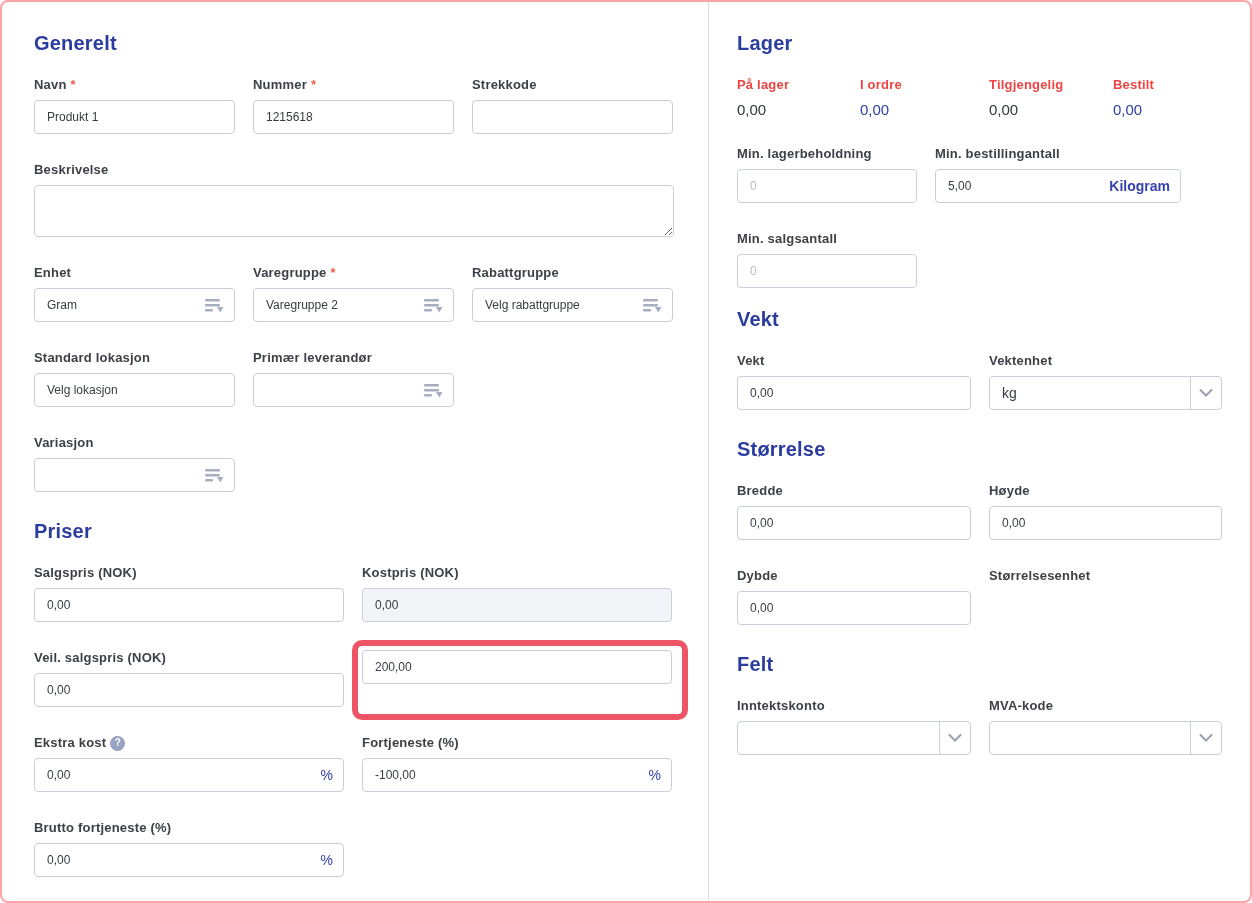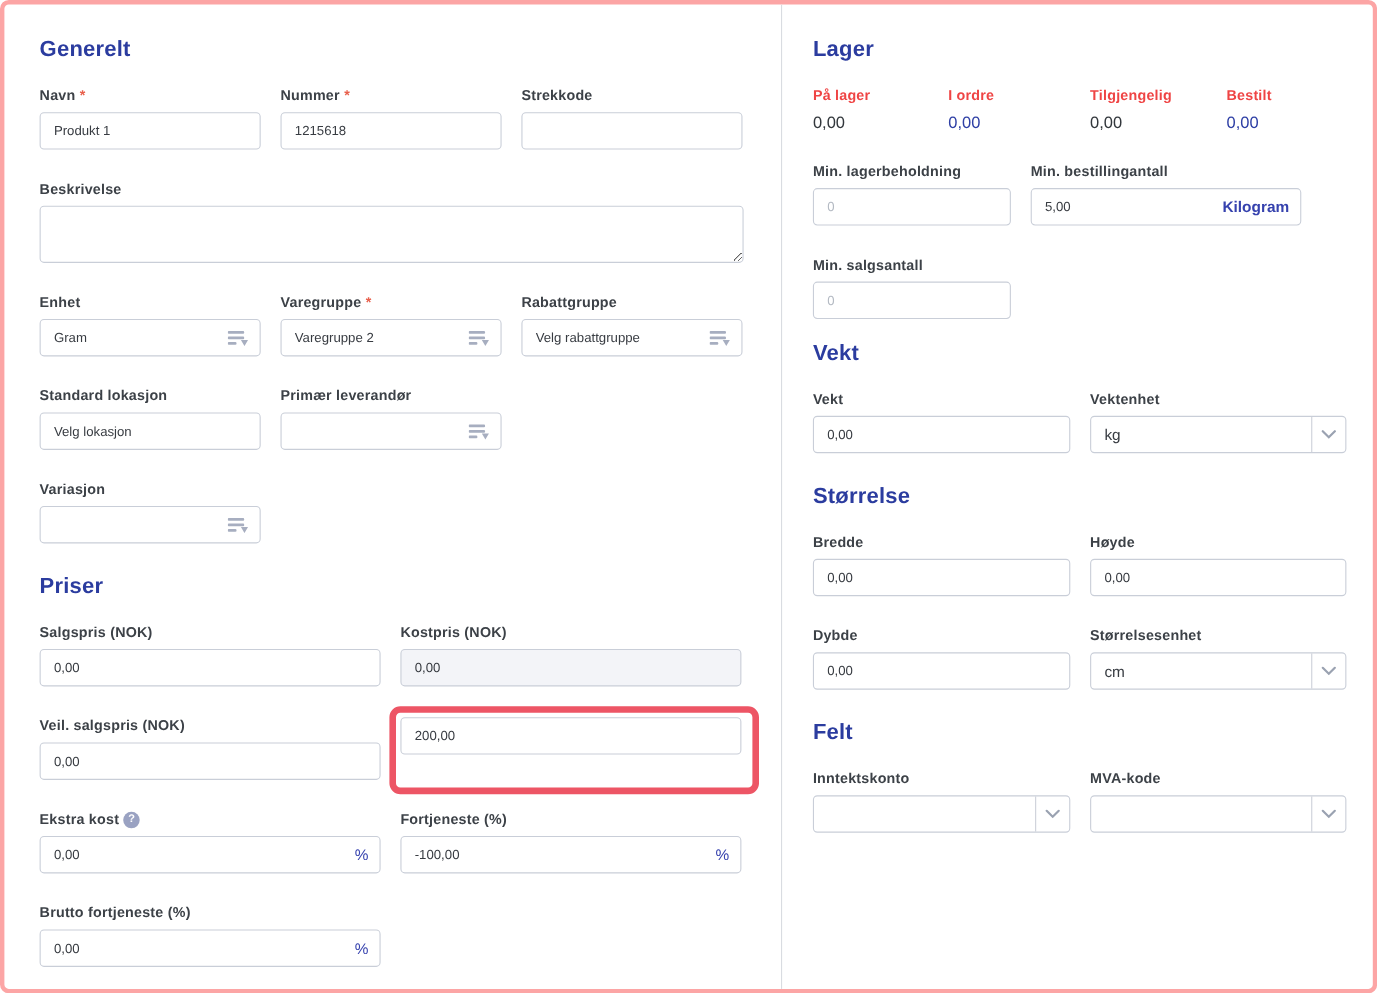--- a/index.html
+++ b/index.html
@@ -1,21 +1,21 @@
 <!DOCTYPE html>
 <html><head>
 <meta charset="utf-8">
 <style>
   * { box-sizing: border-box; }
   html,body { margin:0; padding:0; background:#fff; }
   body { font-family:"Liberation Sans", sans-serif; }
 
   .frame {
     width:1252px; height:903px;
-    border:4px solid #fca5a5; border-radius:8px;
+    border:2px solid #fca5a5; border-radius:8px;
     background:#fff; display:flex; overflow:hidden;
   }
   .col-left {
     width:707px; flex:0 0 707px;
     padding:30px 35px 0 32px;
     border-right:1px solid #d9dce1;
   }
   .col-right { flex:1; padding:30px 30px 0 28px; }
 
   h2.section {
@@ -376,28 +376,20 @@
 
     <div class="row">
       <div class="fg w-234">
         <label>Dybde</label>
         <div class="input-box">
           <input type="text" value="0,00" style="">
         </div>
       </div>
       <div class="fg w-233">
         <label>Størrelsesenhet</label>
-        <div class="input-box select">
-          <span class="sel-value">cm</span>
-          <span class="chev-seg">
-              <svg width="14" height="8" viewBox="0 0 14 8">
-                <path d="M1.5 1 L7 6.5 L12.5 1" stroke="#9aa2b1" stroke-width="2" fill="none" stroke-linecap="round"></path>
-              </svg>
-            </span>
-        </div>
       </div>
     </div>
 
     <h2 class="section mt">Felt</h2>
 
     <div class="row">
       <div class="fg w-234">
         <label>Inntektskonto</label>
         <div class="input-box select">
           <span class="sel-value"></span>

